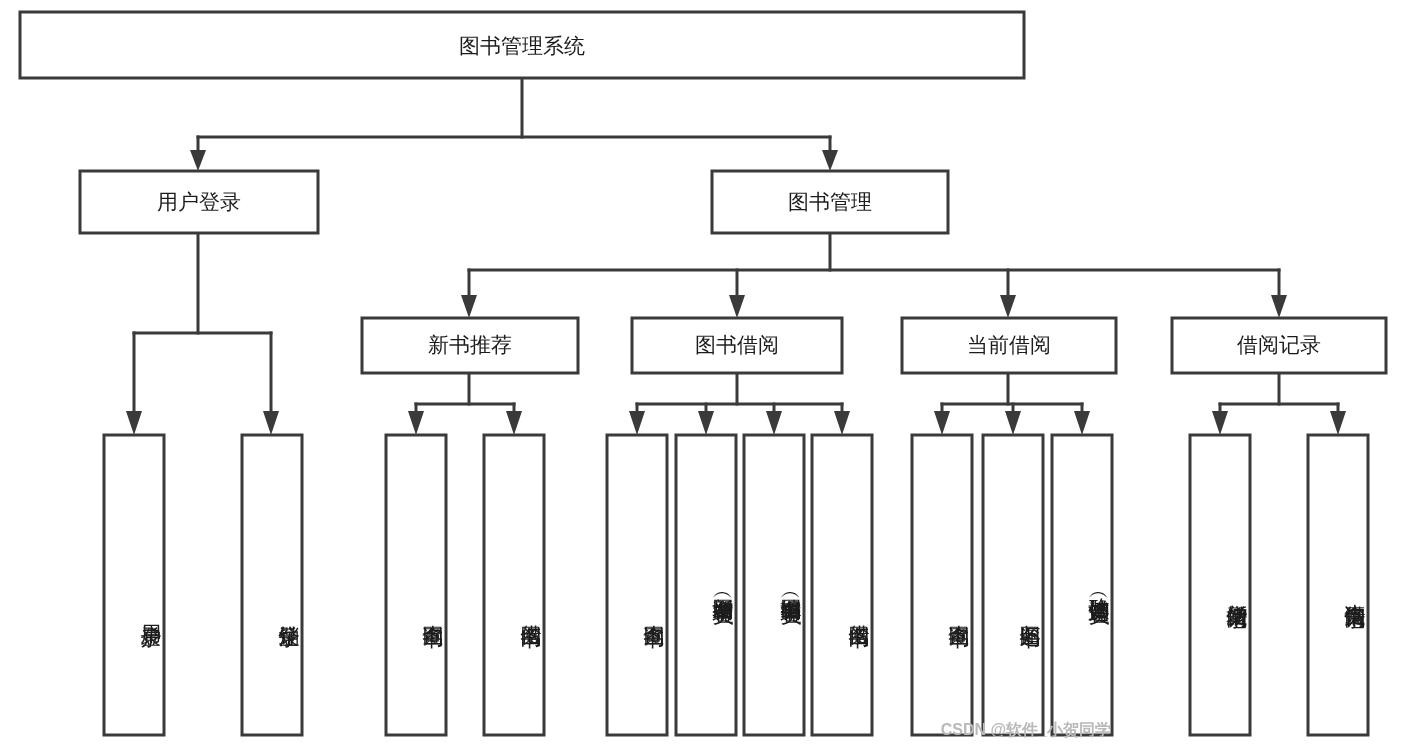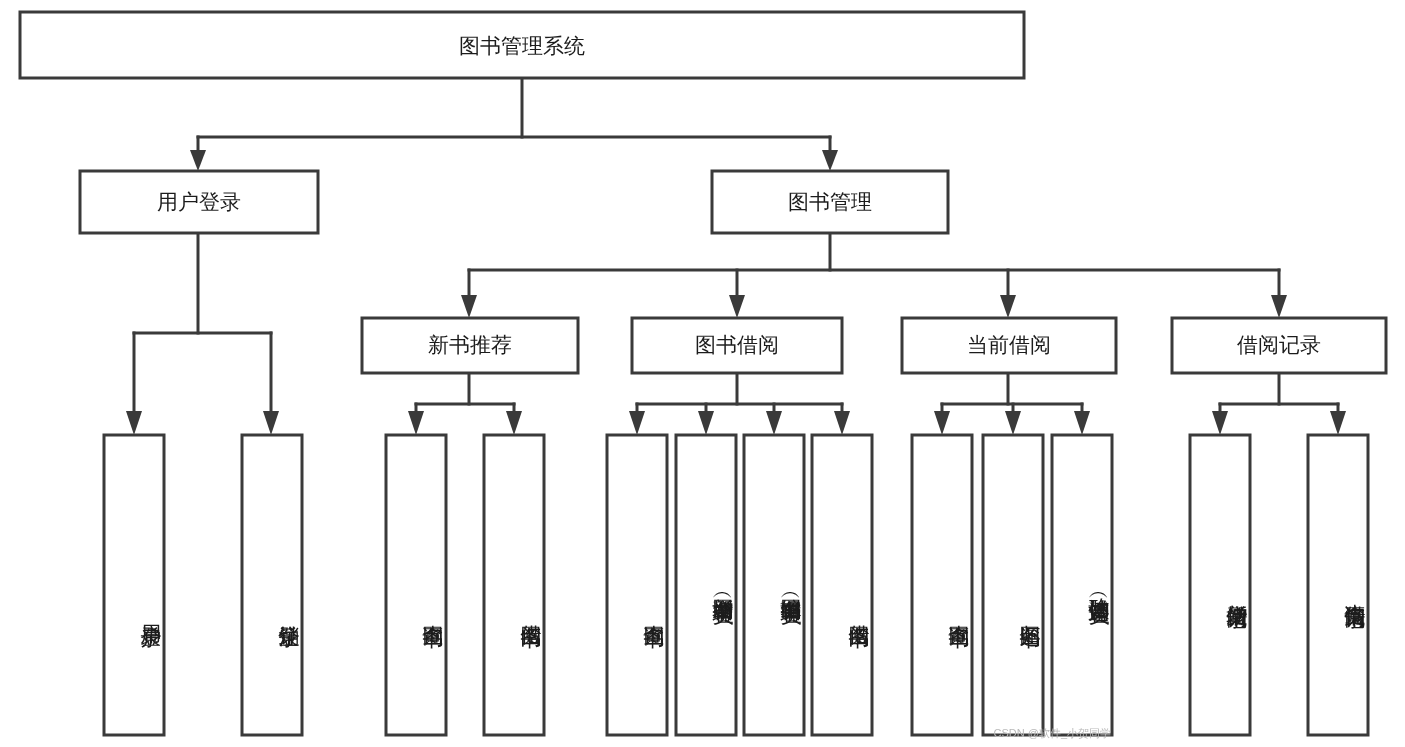--- a/index.html
+++ b/index.html
@@ -58,23 +58,24 @@
     text-orientation: upright;
     letter-spacing: 1px;
     white-space: nowrap;
     pointer-events: none;
   }
   .watermark {
     position: absolute;
     right: 8px;
     bottom: 6px;
     font-family: "Liberation Sans", "DejaVu Sans", sans-serif;
-    font-size: 11px;
+    font-size: 16px;
     color: #b9b9b9;
     white-space: nowrap;
+    font-weight: bold;
   }
 </style>
 </head>
 <body>
 
 <div id="diagram-root">
 
   <svg id="flowchart" viewBox="0 0 1405 747">
 
     <g>

